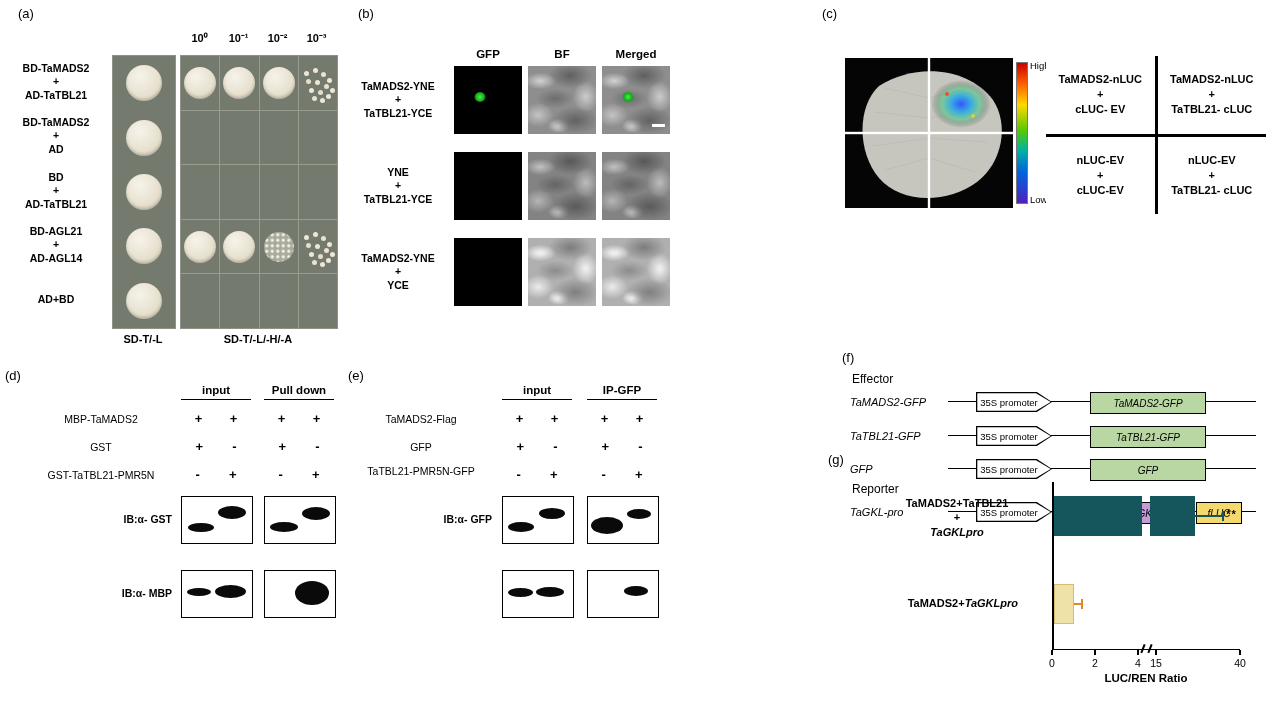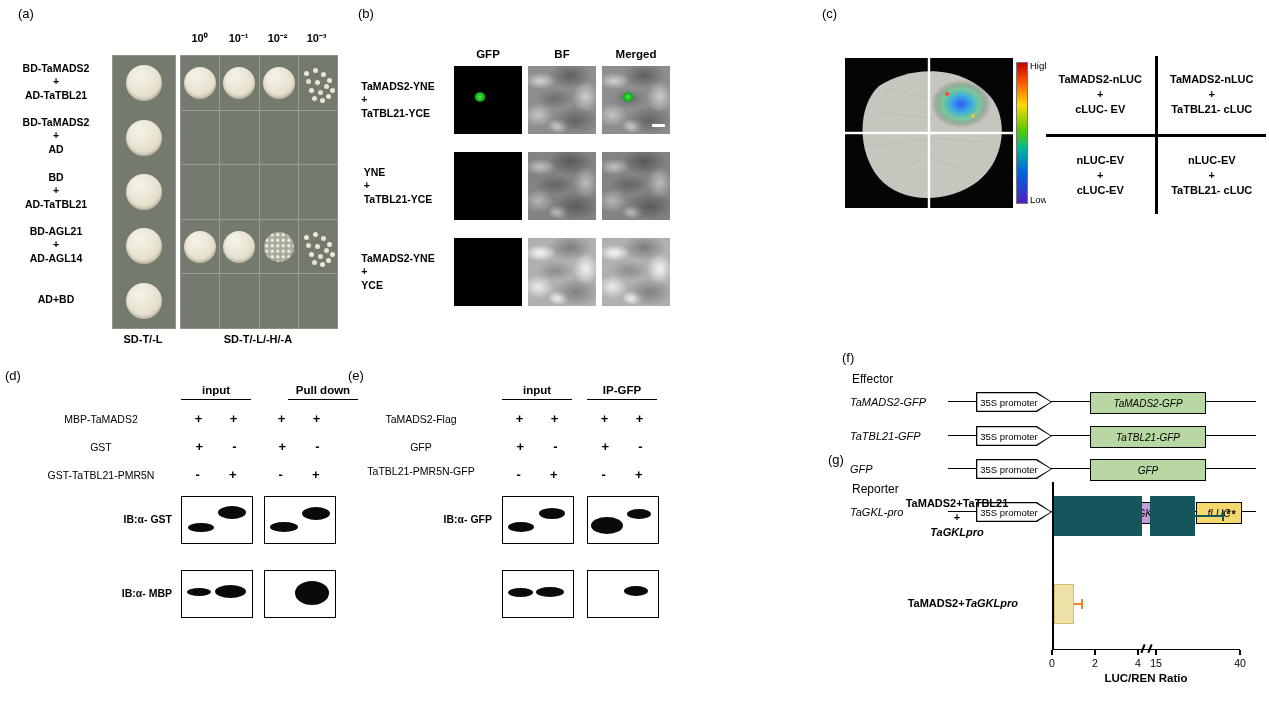--- a/index.html
+++ b/index.html
@@ -26,21 +26,21 @@
   .spot-dots::before{content:"";position:absolute;width:5px;height:5px;border-radius:50%;background:#ece7d6;left:3px;top:5px;
     box-shadow:9px -3px 0 #ece7d6,17px 1px 0 #e8e2cf,23px 7px 0 #ece7d6,2px 8px 0 #e4decb,11px 9px 0 #ece7d6,
     20px 13px 0 #e8e2cf,26px 17px 0 #ece7d6,5px 17px 0 #ece7d6,14px 19px 0 #e4decb,22px 23px 0 #ece7d6,
     8px 25px 0 #e8e2cf,16px 27px 0 #ece7d6;}
   .spot-none{width:4px;height:4px;}
   .media-label{position:absolute;top:333px;text-align:center;font-size:11px;font-weight:700;}
 
   
   .pb-header{position:absolute;top:48px;width:68px;text-align:center;font-size:11.5px;font-weight:700;}
   .pb-rowlabel{position:absolute;left:348px;width:100px;height:68px;font-size:10.5px;font-weight:600;
-    line-height:1.3;display:flex;align-items:center;justify-content:center;}
+    text-align:center;line-height:1.3;display:flex;align-items:center;justify-content:center;}
   .tile{position:absolute;width:68px;height:68px;overflow:hidden;}
   .tile-black{background:#000;}
   .tile-bf{background-color:#8e8e8e;background-image:
     radial-gradient(ellipse 26px 14px at 18% 22%,#d2d2d2,transparent 60%),
     radial-gradient(ellipse 34px 20px at 62% 14%,#5f5f5f,transparent 65%),
     radial-gradient(ellipse 22px 26px at 85% 45%,#cccccc,transparent 60%),
     radial-gradient(ellipse 30px 16px at 40% 48%,#6d6d6d,transparent 62%),
     radial-gradient(ellipse 26px 20px at 15% 72%,#c4c4c4,transparent 60%),
     radial-gradient(ellipse 36px 22px at 70% 80%,#626262,transparent 65%),
     radial-gradient(ellipse 18px 12px at 45% 88%,#d8d8d8,transparent 60%);}
@@ -269,21 +269,21 @@
     <div class="quad-cell preline">nLUC-EV
 +
 cLUC-EV</div>
     <div class="quad-cell preline">nLUC-EV
 +
 TaTBL21- cLUC</div>
   </div>
 
   <div class="plabel" style="left:5px;top:368px;">(d)</div>
   <div class="lane-header" style="left:181px;">input</div>
-  <div class="lane-header" style="left:264px;margin-left:24px;">Pull down</div>
+  <div class="lane-header" style="left:264px;">Pull down</div>
   <div class="wb-rowlabel" style="left:30px;top:410px;">MBP-TaMADS2</div>
   <div class="wb-rowlabel" style="left:30px;top:438px;">GST</div>
   <div class="wb-rowlabel" style="left:30px;top:466px;">GST-TaTBL21-PMR5N</div>
   <div class="sign-row" style="left:181px;top:410px;">
     <span>+</span>
     <span>+</span>
   </div>
   <div class="sign-row" style="left:181px;top:438px;">
     <span>+</span>
     <span>-</span>

